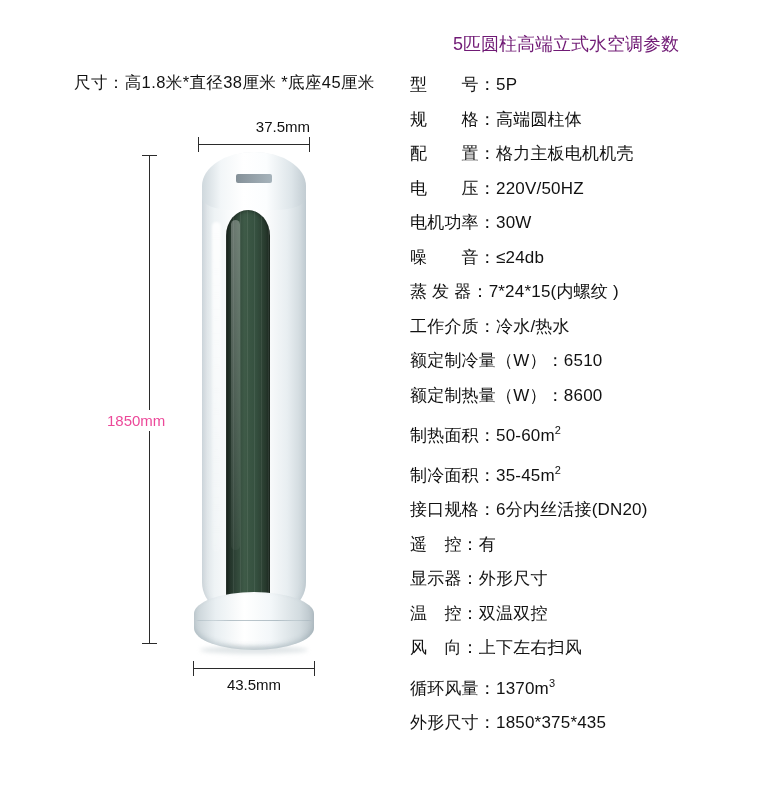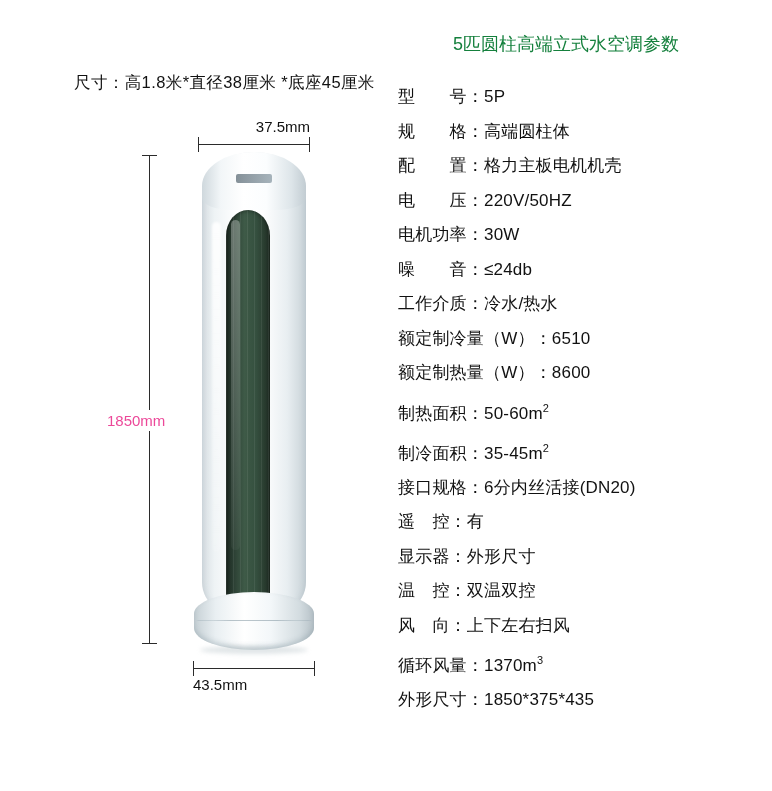--- a/index.html
+++ b/index.html
@@ -86,20 +86,21 @@
     height: 15px;
     background: #2b2b2b;
   }
   .bottom-dim::before { left: 0; }
   .bottom-dim::after  { right: 0; }
   .bottom-dim-label {
     position: absolute;
     left: 181px;
     top: 676px;
     width: 122px;
+    text-align: center;
     font-size: 15px;
     color: #111;
   }
 
   
   .height-dim {
     position: absolute;
     left: 137px;
     top: 155px;
     width: 1px;
@@ -258,29 +259,28 @@
     width: 376px;
     height: 791px;
   }
   .spec-title {
     position: absolute;
     left: 0;
     top: 32px;
     width: 340px;
     text-align: center;
     font-size: 18px;
-    color: #15803d;
+    color: #701a75;
     white-space: nowrap;
   }
   .spec-list {
     position: absolute;
-    left: 2px;
+    left: 14px;
     top: 68px;
     width: 362px;
-    margin-top: 12px;
   }
   .spec-row {
     font-size: 17px;
     line-height: 34.5px;
     color: #111;
     white-space: nowrap;
     letter-spacing: 0.2px;
   }
   .spec-row sup {
     font-size: 11px;
@@ -324,20 +324,21 @@
   <div class="right-panel">
     <div class="spec-title">5匹圆柱高端立式水空调参数</div>
 
     <div class="spec-list">
       <div class="spec-row">型　　号：5P</div>
       <div class="spec-row">规　　格：高端圆柱体</div>
       <div class="spec-row">配　　置：格力主板电机机壳</div>
       <div class="spec-row">电　　压：220V/50HZ</div>
       <div class="spec-row">电机功率：30W</div>
       <div class="spec-row">噪　　音：≤24db</div>
+      <div class="spec-row">蒸 发 器：7*24*15(内螺纹 )</div>
       <div class="spec-row">工作介质：冷水/热水</div>
       <div class="spec-row">额定制冷量（W）：6510</div>
       <div class="spec-row">额定制热量（W）：8600</div>
       <div class="spec-row"><span>制热面积：50-60m</span><sup>2</sup></div>
       <div class="spec-row"><span>制冷面积：35-45m</span><sup>2</sup></div>
       <div class="spec-row">接口规格：6分内丝活接(DN20)</div>
       <div class="spec-row">遥　控：有</div>
       <div class="spec-row">显示器：外形尺寸</div>
       <div class="spec-row">温　控：双温双控</div>
       <div class="spec-row">风　向：上下左右扫风</div>

